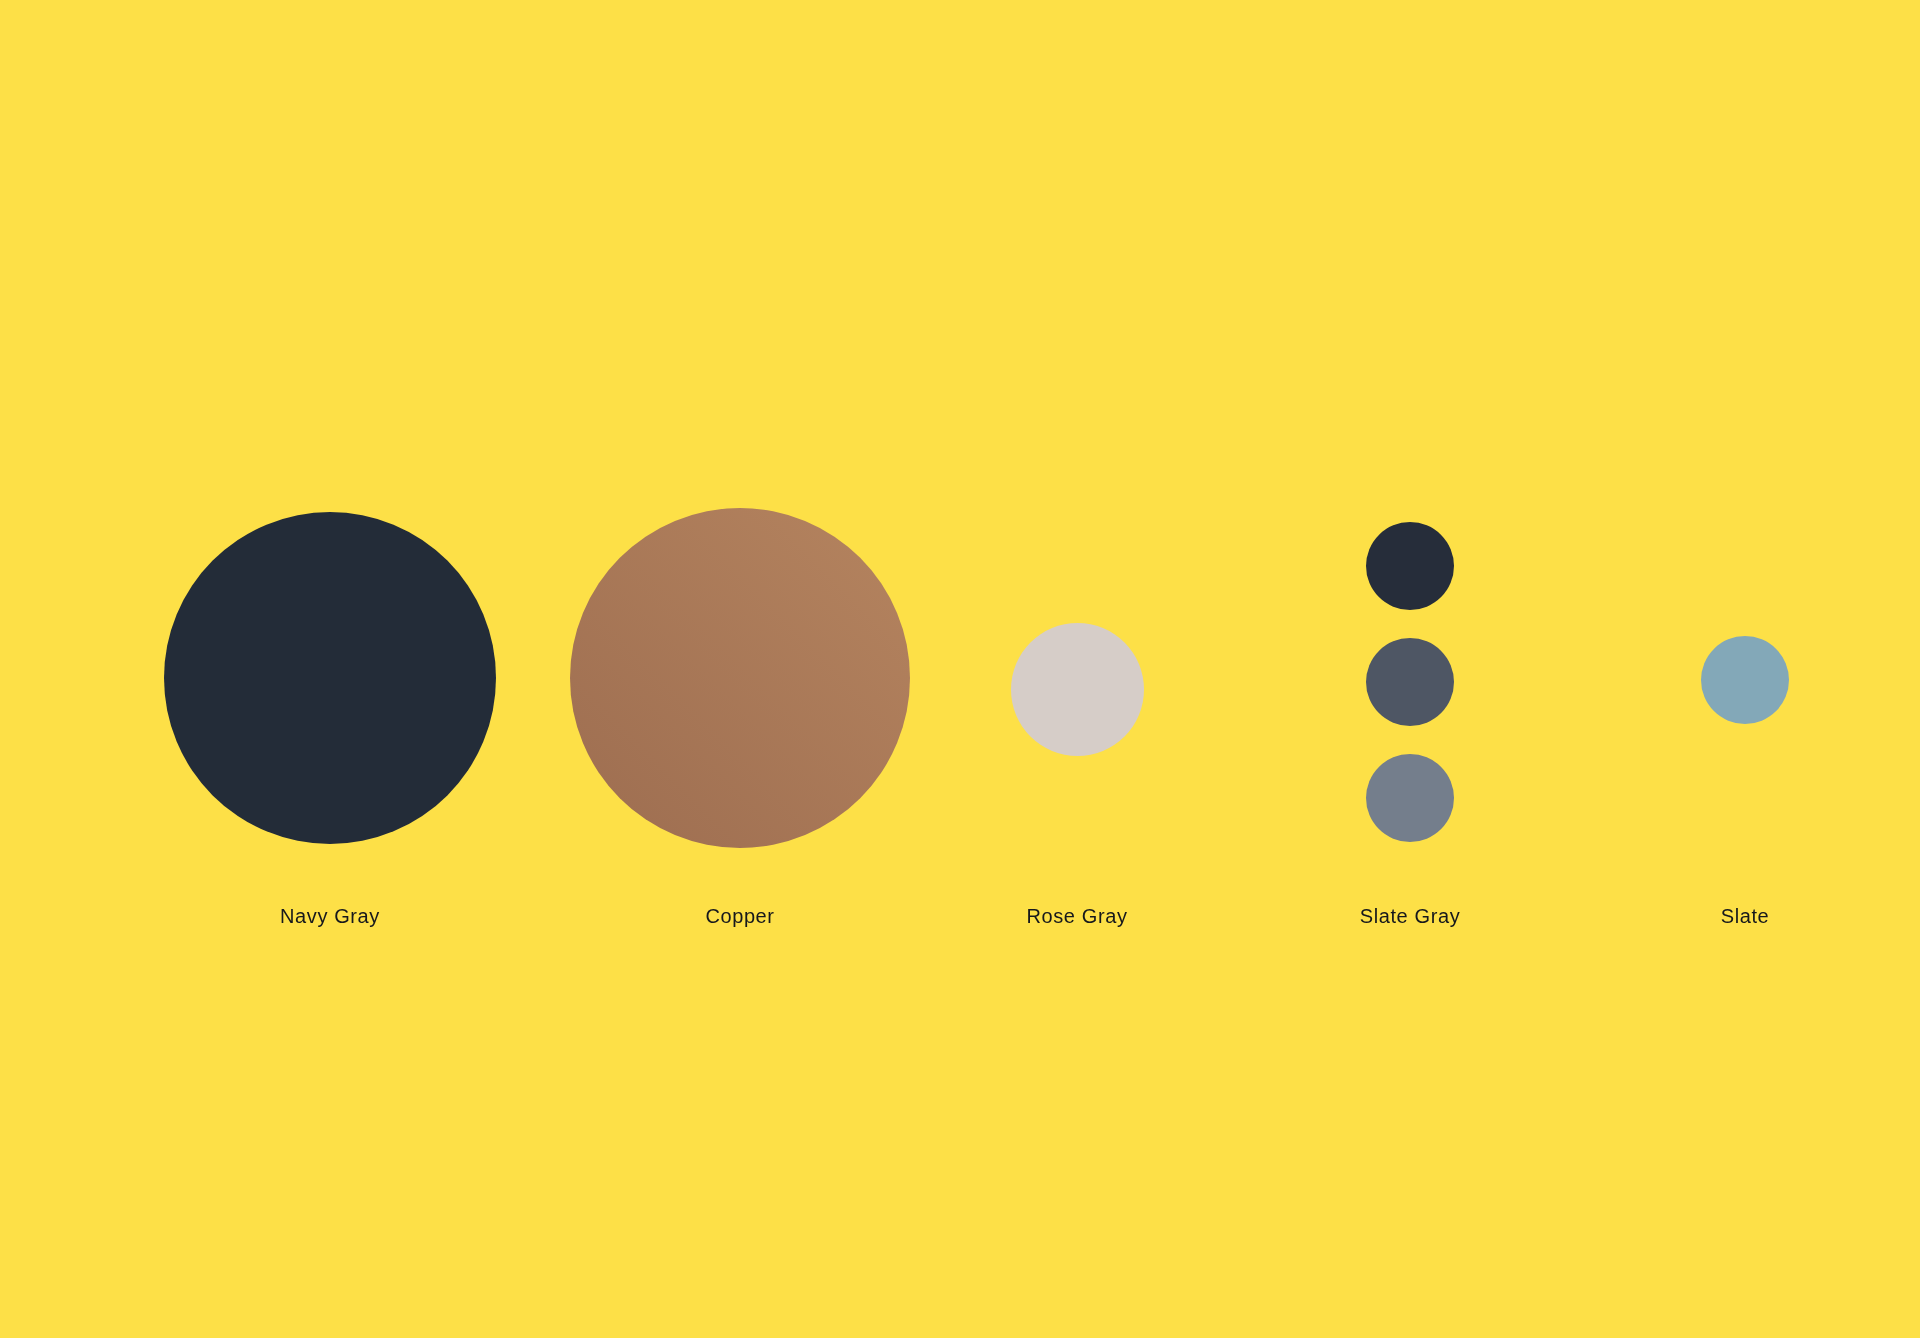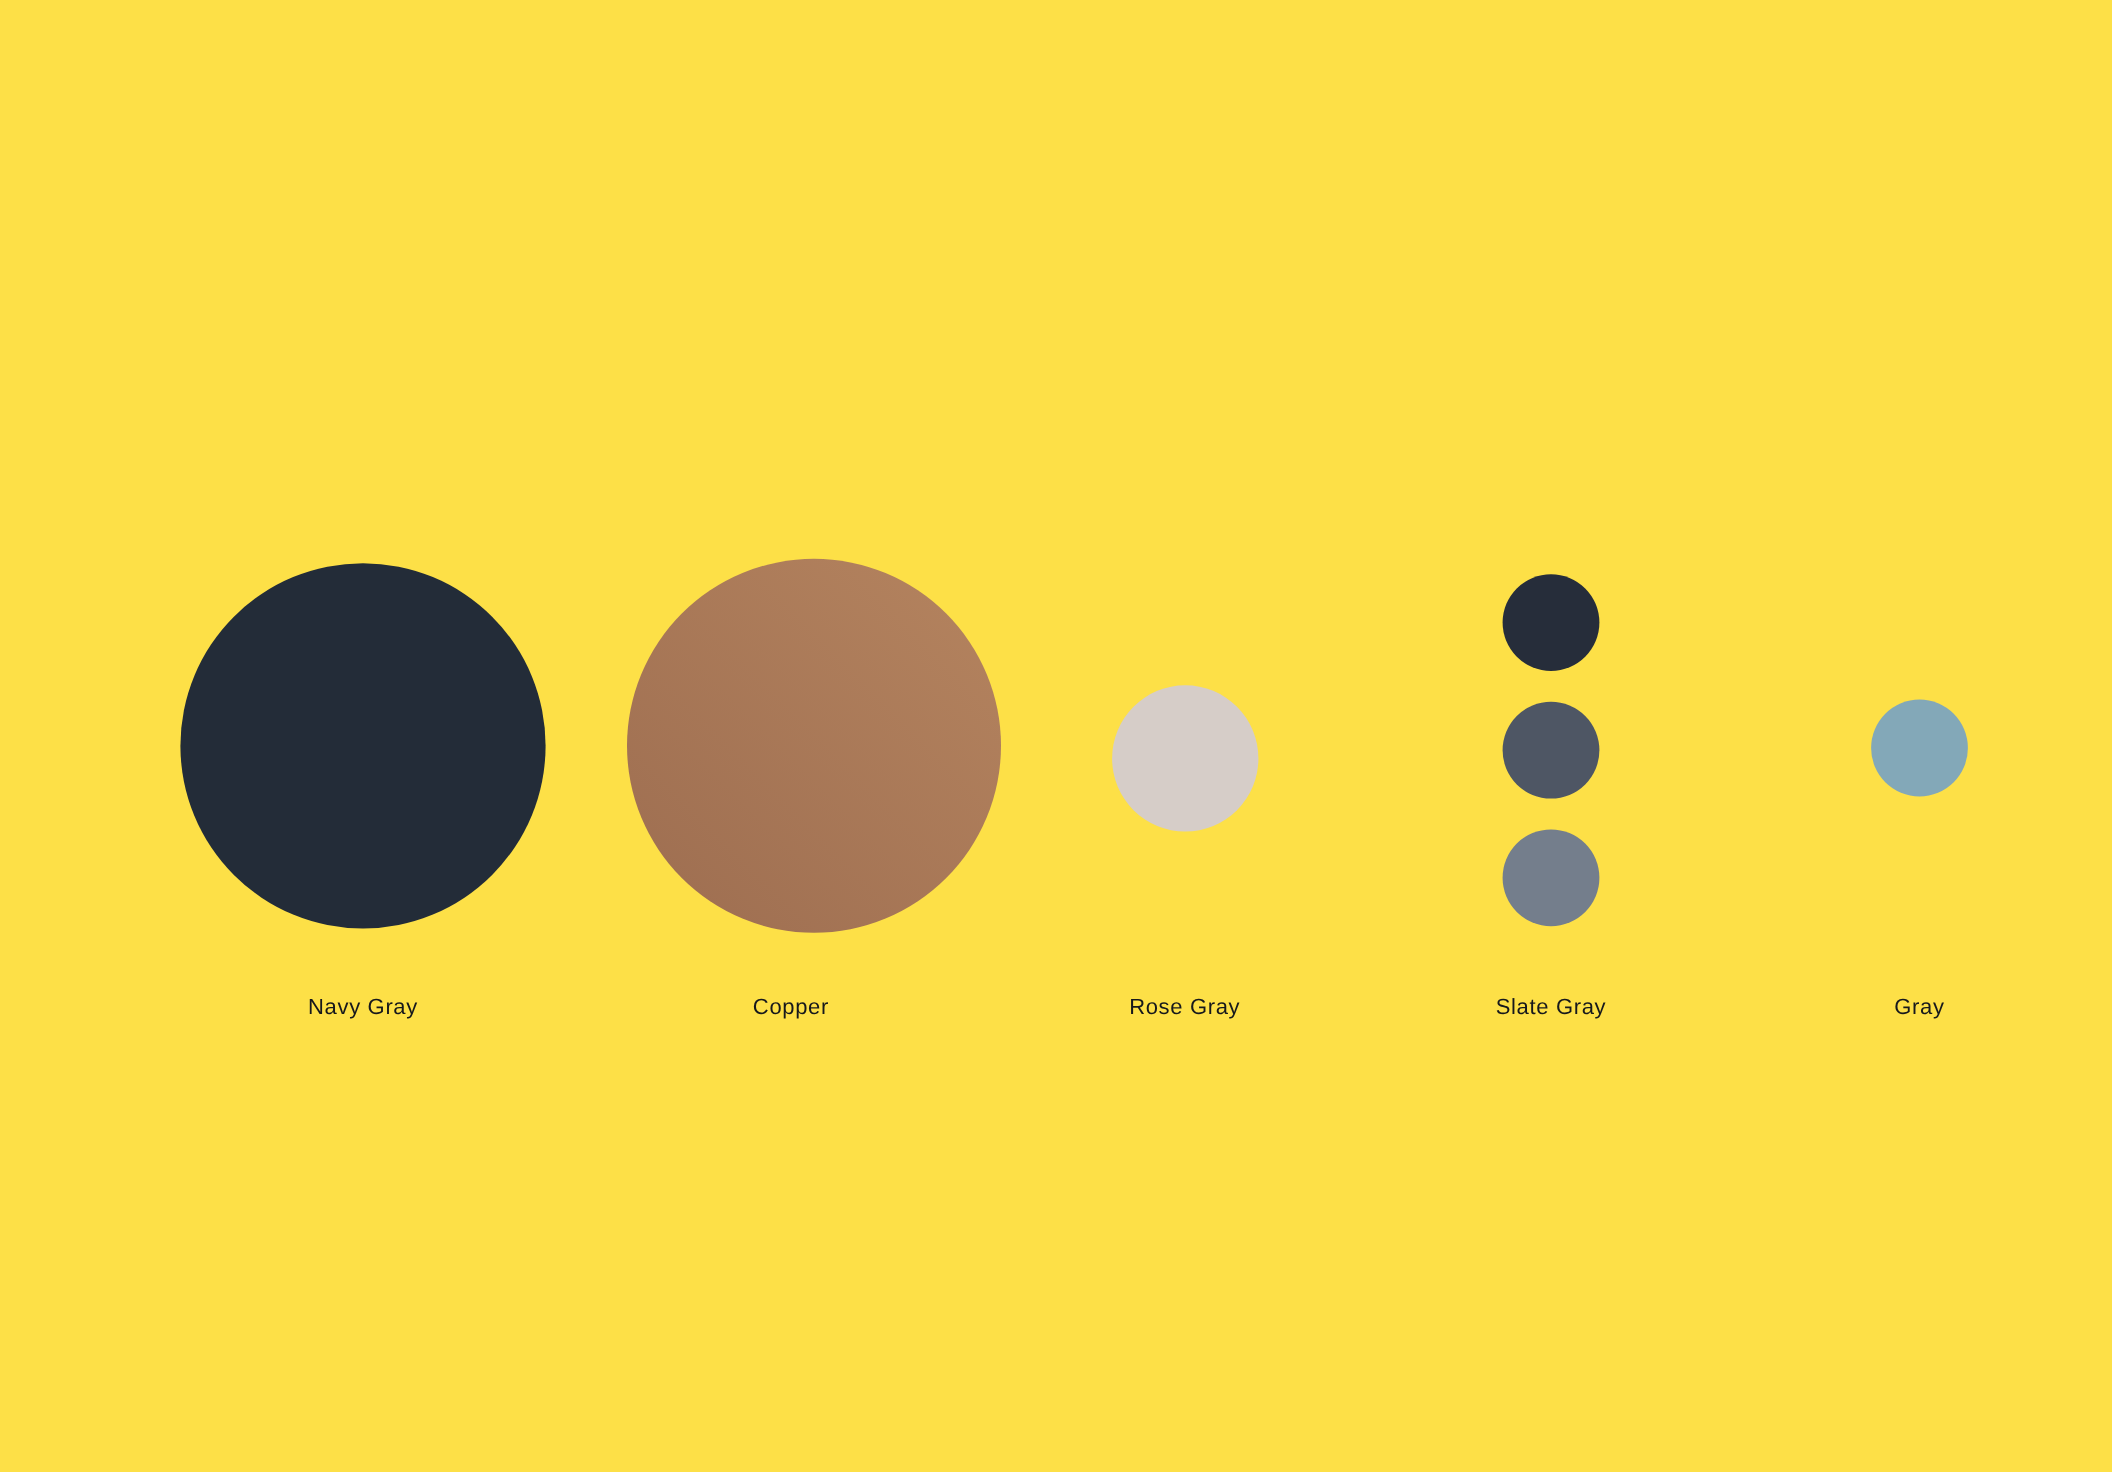--- a/index.html
+++ b/index.html
@@ -63,21 +63,21 @@
   .g-slate  { left: 1701px; top: 636px; }
 
   .labels-row {
     position: absolute;
     left: 0;
     top: 906px;
     width: 1920px;
     height: 28px;
   }
   .lbl-navy   { left: 200px;  width: 260px; }
-  .lbl-copper { left: 589px;  width: 260px; }
+  .lbl-copper { left: 610px;  width: 260px; }
   .lbl-rose   { left: 947px;  width: 260px; }
   .lbl-cool   { left: 1280px; width: 260px; }
   .lbl-slate  { left: 1615px; width: 260px; }
 </style>
 </head>
 <body style="background: rgb(255, 255, 255);">
 
 <div id="canvas" style="background: #fde047;">
 
   <div class="swatch-group g-navy">
@@ -110,16 +110,16 @@
     <div class="bubble-stack">
       <span class="bubble" id="b-slate" style="width: 88px; height: 88px; background: rgb(131, 168, 184);"></span>
     </div>
   </div>
 
   <div class="labels-row">
     <div class="swatch-label lbl-navy" style="color: rgb(22, 24, 28);">Navy Gray</div>
     <div class="swatch-label lbl-copper" style="color: rgb(22, 24, 28);">Copper</div>
     <div class="swatch-label lbl-rose" style="color: rgb(22, 24, 28);">Rose Gray</div>
     <div class="swatch-label lbl-cool" style="color: rgb(22, 24, 28);">Slate Gray</div>
-    <div class="swatch-label lbl-slate" style="color: rgb(22, 24, 28);">Gray</div>
+    <div class="swatch-label lbl-slate" style="color: rgb(22, 24, 28);">Slate</div>
   </div>
 
 </div>
 
 </body></html>

